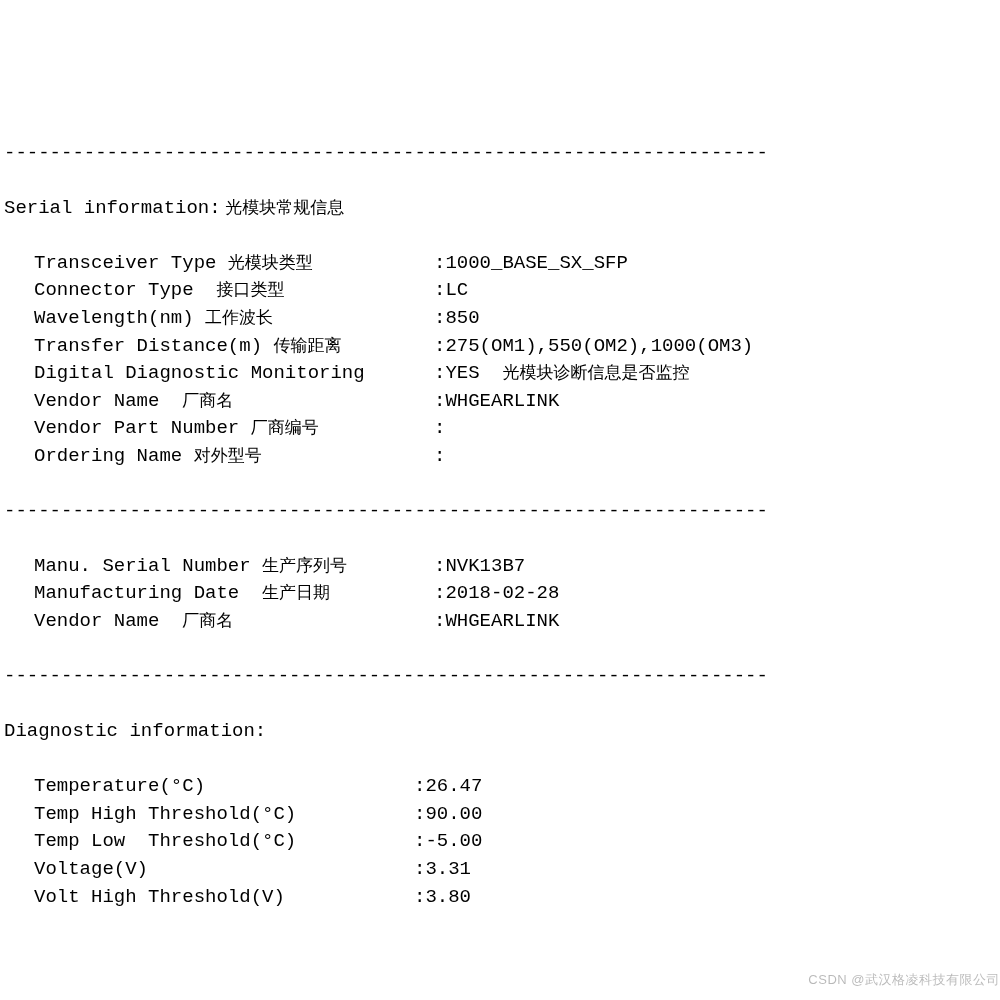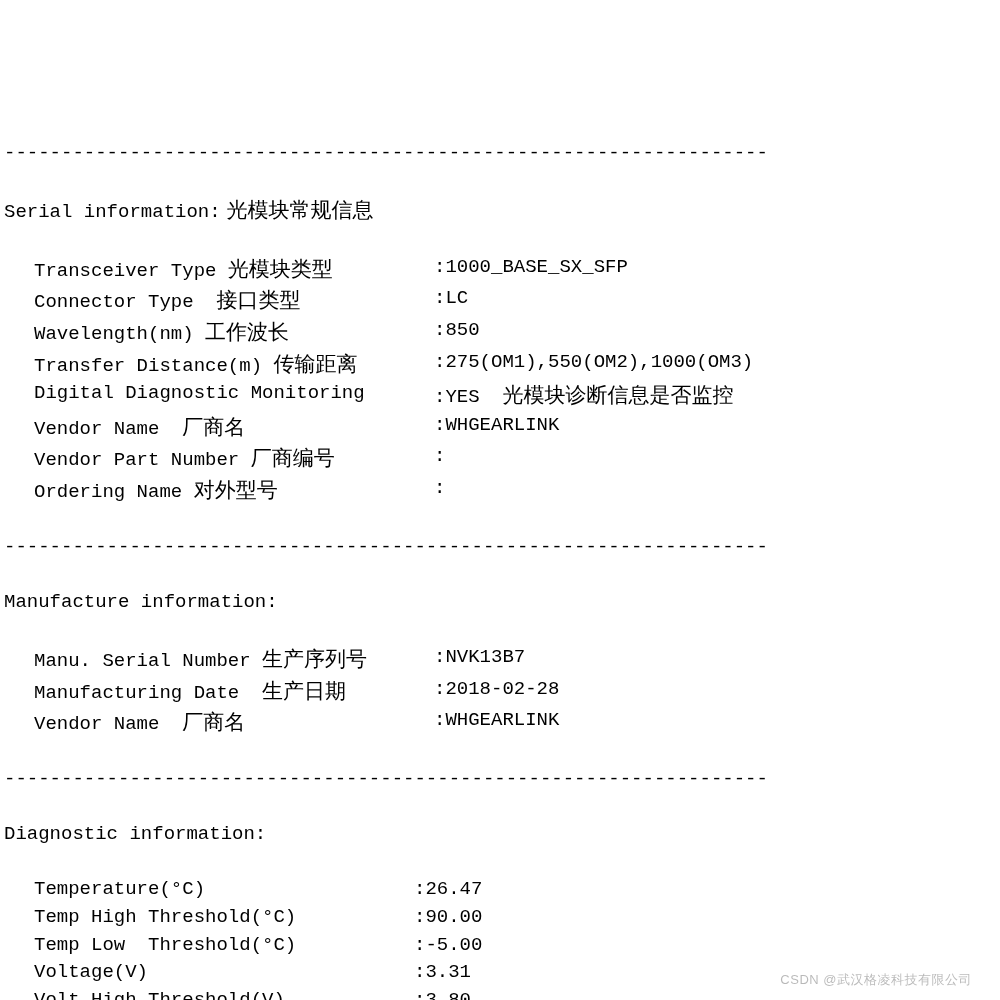--- a/index.html
+++ b/index.html
@@ -9,46 +9,45 @@
       background:#fff;
       color:#000;
       white-space:pre;
       line-height:1.45;
       padding:2px 4px;
       width:1000px;
       height:1000px;
       overflow:hidden;
       position:relative;
     }
-    .cn { font-family:"Microsoft YaHei","SimSun",sans-serif; font-size:21px; }
+    .cn { font-family:"Microsoft YaHei","SimSun",sans-serif; font-size:17px; }
     .row { display:flex; }
     .lcol { width:430px; flex-shrink:0; }
     .lcol2 { width:410px; flex-shrink:0; }
     .ind { padding-left:30px; }
     .watermark {
       position:absolute;
-      right:28px;
+      right:0;
       bottom:10px;
       color:rgba(0,0,0,0.28);
       font-family:"Microsoft YaHei",sans-serif;
       font-size:13px;
       letter-spacing:0.5px;
     }
   </style>
 </head>
 <body>
 
 
 
 <div>
 <div>-------------------------------------------------------------------</div>
 <div><span>Serial information:</span><span class="cn"> 光模块常规信息</span></div>
 <div id="common-rows"><div class="row"><div class="lcol ind"><span>Transceiver Type </span><span class="cn">光模块类型</span></div><div><span>:1000_BASE_SX_SFP</span></div></div><div class="row"><div class="lcol ind"><span>Connector Type  </span><span class="cn">接口类型</span></div><div><span>:LC</span></div></div><div class="row"><div class="lcol ind"><span>Wavelength(nm) </span><span class="cn">工作波长</span></div><div><span>:850</span></div></div><div class="row"><div class="lcol ind"><span>Transfer Distance(m) </span><span class="cn">传输距离</span></div><div><span>:275(OM1),550(OM2),1000(OM3)</span></div></div><div class="row"><div class="lcol ind"><span>Digital Diagnostic Monitoring</span></div><div><span>:YES  </span><span class="cn">光模块诊断信息是否监控</span></div></div><div class="row"><div class="lcol ind"><span>Vendor Name  </span><span class="cn">厂商名</span></div><div><span>:</span><span>WHGEARLINK</span></div></div><div class="row"><div class="lcol ind"><span>Vendor Part Number </span><span class="cn">厂商编号</span></div><div><span>:</span></div></div><div class="row"><div class="lcol ind"><span>Ordering Name </span><span class="cn">对外型号</span></div><div><span>:</span></div></div></div>
 <div>-------------------------------------------------------------------</div>
-<div>Manufacture information:</div>
 <div id="manufacture-rows"><div class="row"><div class="lcol ind"><span>Manu. Serial Number </span><span class="cn">生产序列号</span></div><div><span>:NVK13B7</span></div></div><div class="row"><div class="lcol ind"><span>Manufacturing Date  </span><span class="cn">生产日期</span></div><div><span>:2018-02-28</span></div></div><div class="row"><div class="lcol ind"><span>Vendor Name  </span><span class="cn">厂商名</span></div><div><span>:</span><span>WHGEARLINK</span></div></div></div>
 <div>-------------------------------------------------------------------</div>
 <div>Diagnostic information:</div>
 <div id="diagnostic-rows"><div class="row"><div class="lcol2 ind">Temperature(°C)</div><div>:26.47</div></div><div class="row"><div class="lcol2 ind">Temp High Threshold(°C)</div><div>:90.00</div></div><div class="row"><div class="lcol2 ind">Temp Low  Threshold(°C)</div><div>:-5.00</div></div><div class="row"><div class="lcol2 ind">Voltage(V)</div><div>:3.31</div></div><div class="row"><div class="lcol2 ind">Volt High Threshold(V)</div><div>:3.80</div></div></div>
 
 </div>
 <div class="watermark">CSDN @武汉格凌科技有限公司</div>
 
 
 

